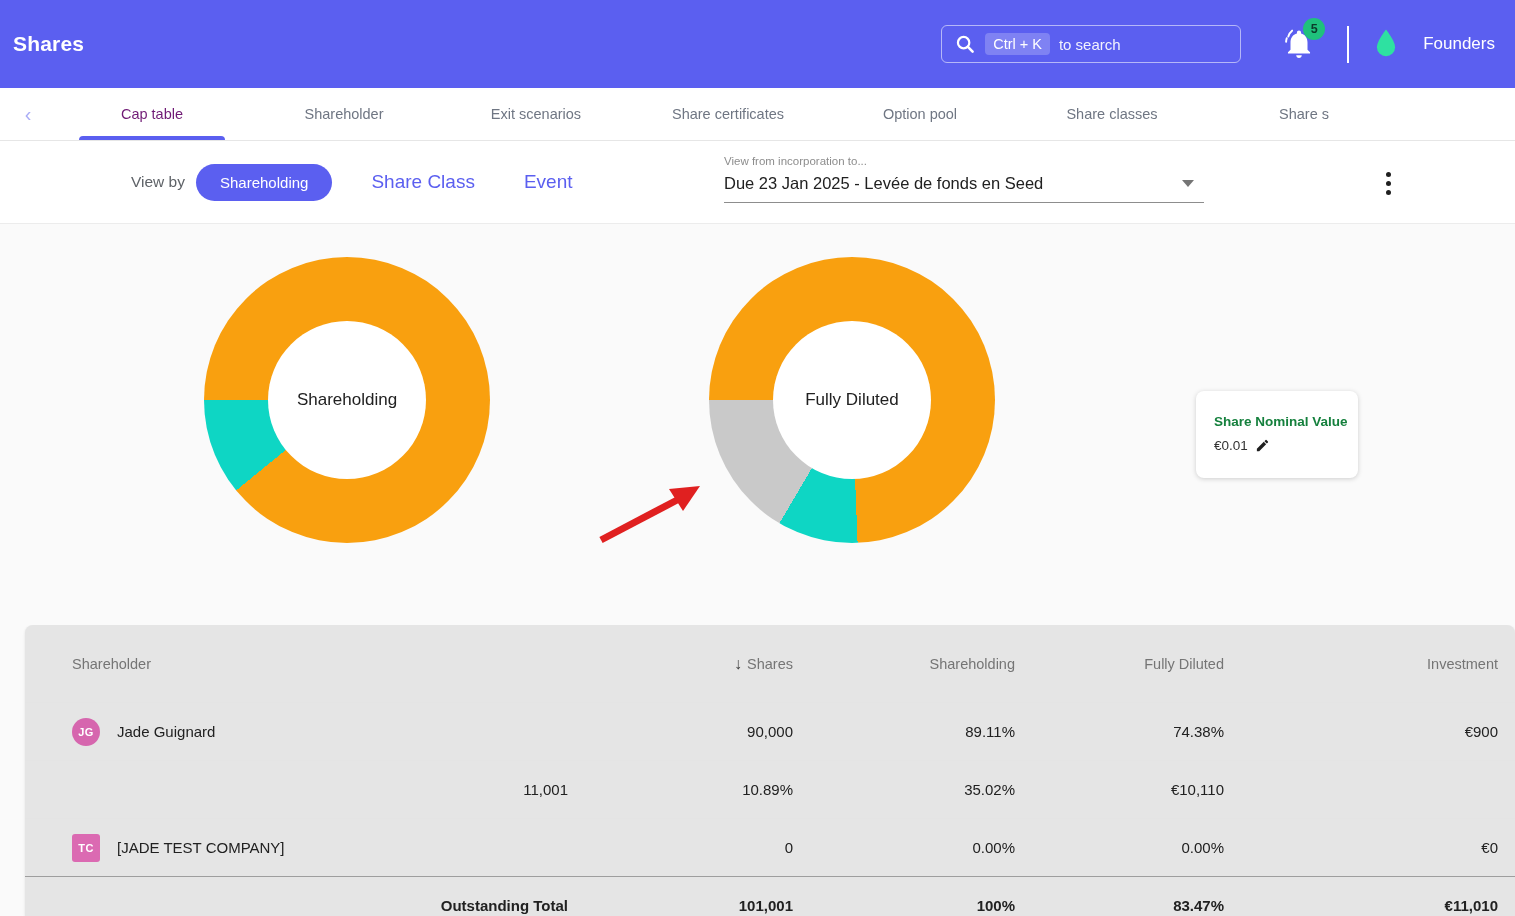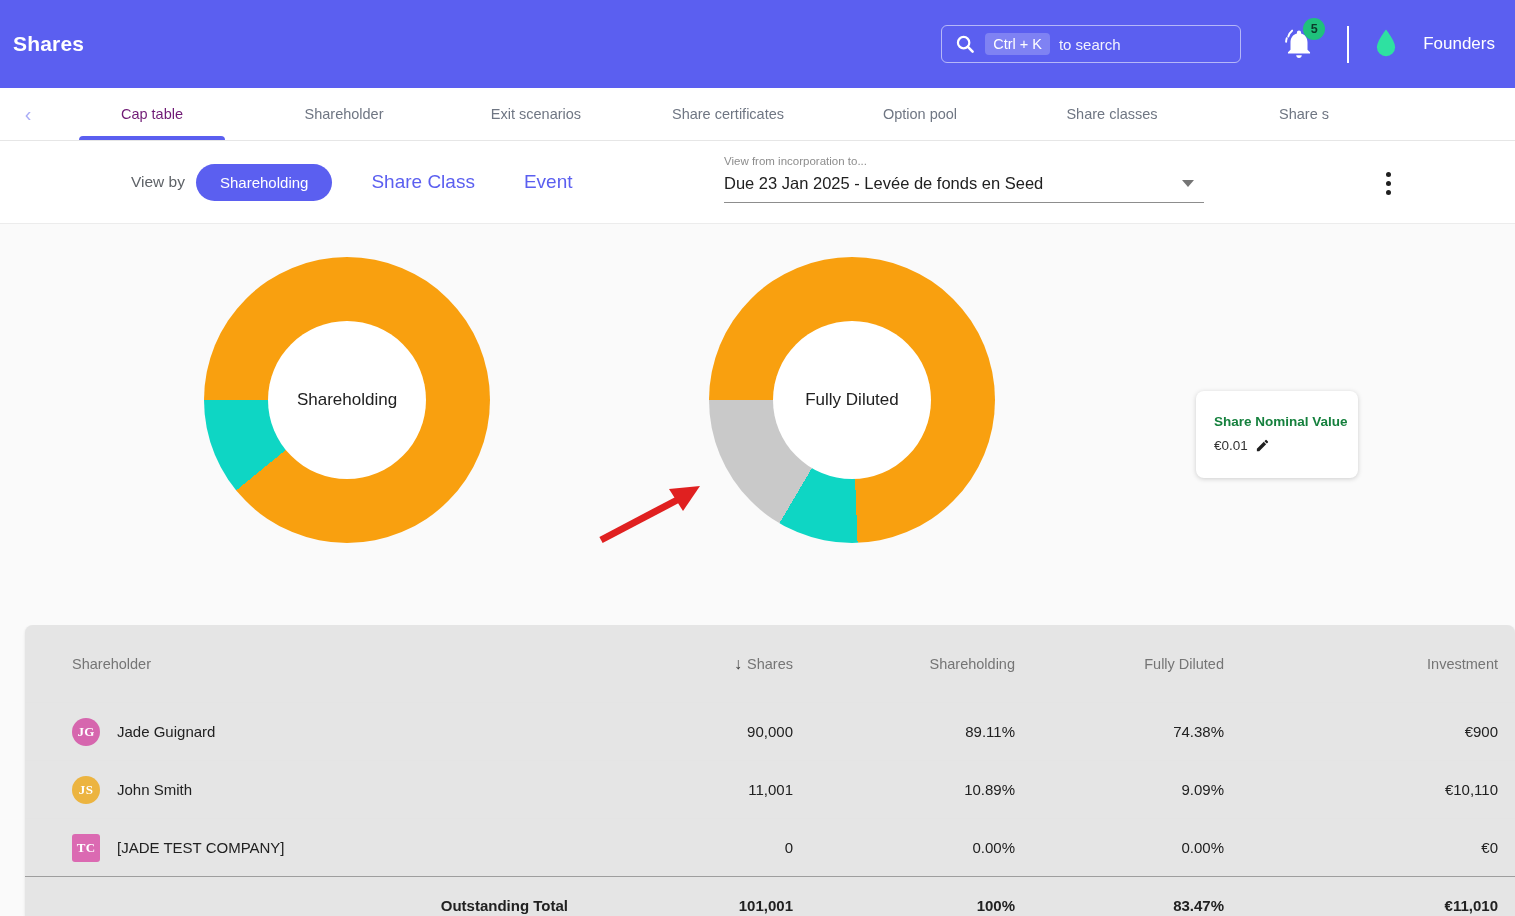--- a/index.html
+++ b/index.html
@@ -140,21 +140,21 @@
   .t-head { height: 77px; color: #757575; font-size: 14.5px; }
   .t-head .num { font-weight: normal; }
   .num { text-align: right; }
   .sort-cell { display: flex; align-items: center; justify-content: flex-end; gap: 5px; }
   .sort-arrow { color: #424242; font-size: 16px; }
   .t-body-row { height: 58px; border-top: 1px solid #e4e4e4; font-size: 15px; cursor: pointer; }
   .shareholder-cell { display: flex; align-items: center; gap: 17px; }
   .avatar {
     width: 28px; height: 28px; flex: 0 0 28px;
     display: flex; align-items: center; justify-content: center;
-    color: #fff; font-size: 13px; font-weight: bold; letter-spacing: .3px; font-family: Liberation Serif, serif;
+    color: #fff; font-size: 11px; font-weight: bold; letter-spacing: .3px;
   }
   .avatar.circle { border-radius: 50%; }
   .avatar.square { border-radius: 3px; }
   .t-total { height: 58px; border-top: 1px solid #9e9e9e; font-weight: bold; font-size: 15px; }
   .total-label { text-align: right; font-weight: bold; }
 </style>
 </head>
 <body>
 
 <header class="app-header">
@@ -290,27 +290,23 @@
       <span class="avatar circle" style="background: rgb(214, 102, 174);">JG</span>
       <span>Jade Guignard</span>
     </div>
     <div class="num">90,000</div>
     <div class="num">89.11%</div>
     <div class="num">74.38%</div>
     <div class="num">€900</div>
   </div>
 
   <div class="t-row t-body-row">
-    <div class="shareholder-cell">
-      <span class="avatar circle" style="background: rgb(236, 180, 64);">JS</span>
-      <span>John Smith</span>
-    </div>
     <div class="num">11,001</div>
     <div class="num">10.89%</div>
-    <div class="num">9.09%</div>
+    <div class="num">35.02%</div>
     <div class="num">€10,110</div>
   </div>
 
   <div class="t-row t-body-row">
     <div class="shareholder-cell">
       <span class="avatar square" style="background: rgb(219, 106, 178);">TC</span>
       <span>[JADE TEST COMPANY]</span>
     </div>
     <div class="num">0</div>
     <div class="num">0.00%</div>

